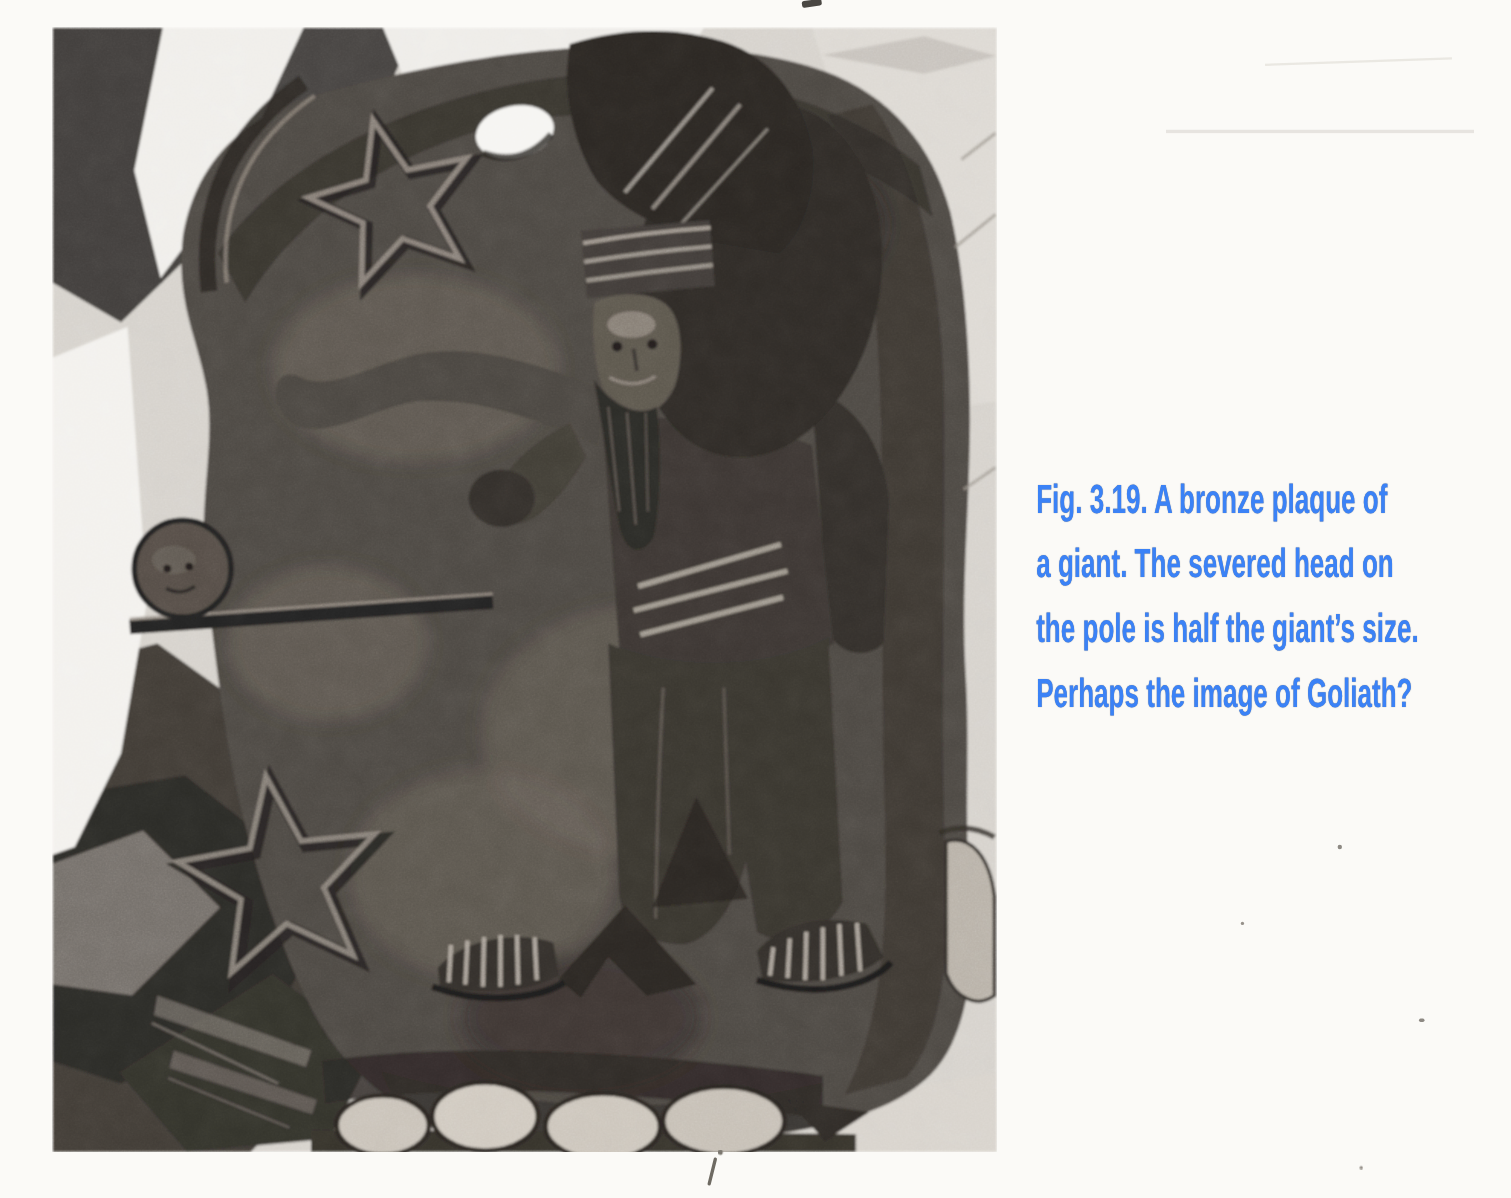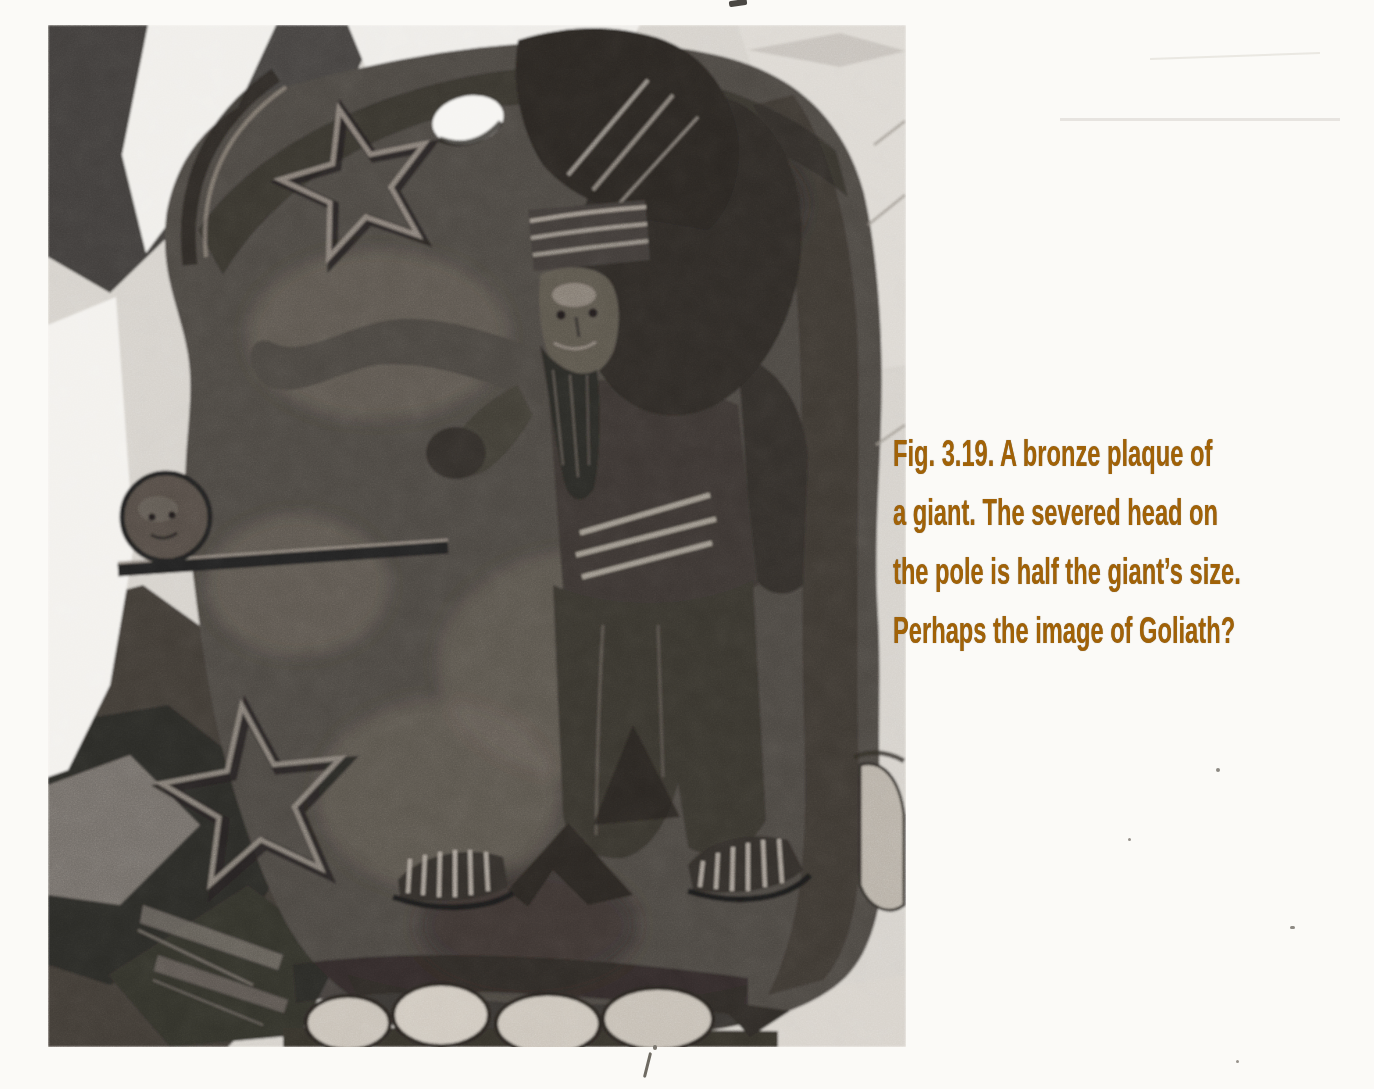--- a/index.html
+++ b/index.html
@@ -8,22 +8,22 @@
     position:relative; width:1374px; height:1089px;
     background:#fbfaf7;
     font-family:"Liberation Sans", sans-serif;
   }
   .photo {
     position:absolute; left:48px; top:25px; width:858px; height:1022px;
     margin:0; padding:0;
   }
   .photo svg { display:block; width:858px; height:1022px; }
   .caption {
-    position:absolute; left:893px; top:424px; width:400px;
-    color:#a16207;
+    position:absolute; left:942px; top:424px; width:400px;
+    color:#3b82f6;
   }
   .cap-line {
     font-weight:700; font-size:37px; line-height:59px; white-space:nowrap;
     transform:scaleX(0.64); transform-origin:0 0;
     text-shadow:0 0 1px rgba(32,29,26,.55);
   }
   .speck { position:absolute; background:#6a665f; border-radius:2px; }
   .speck.s1 { left:729px; top:0; width:18px; height:6px; background:#4a4743; transform:rotate(-8deg); }
   .speck.s2 { left:646px; top:1052px; width:3px; height:26px; transform:rotate(14deg); background:#6e6a62; }
   .speck.s3 { left:653px; top:1045px; width:4px; height:5px; background:#7b776f; }

